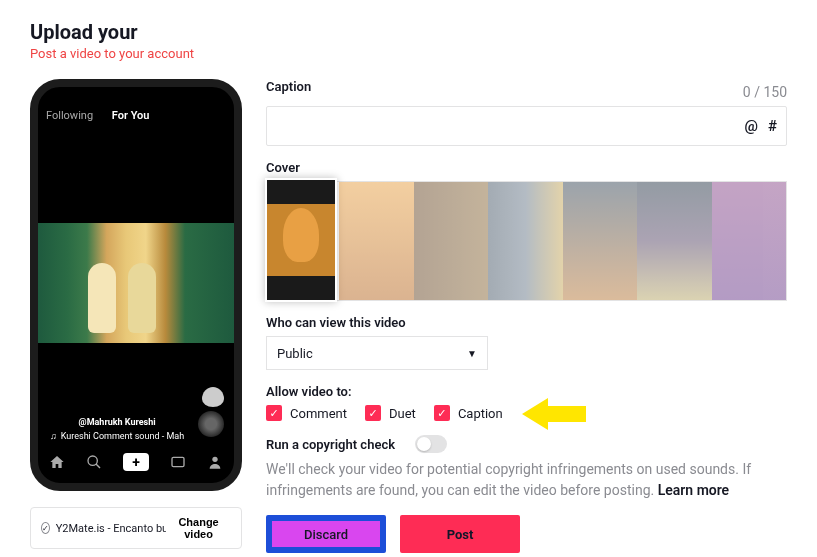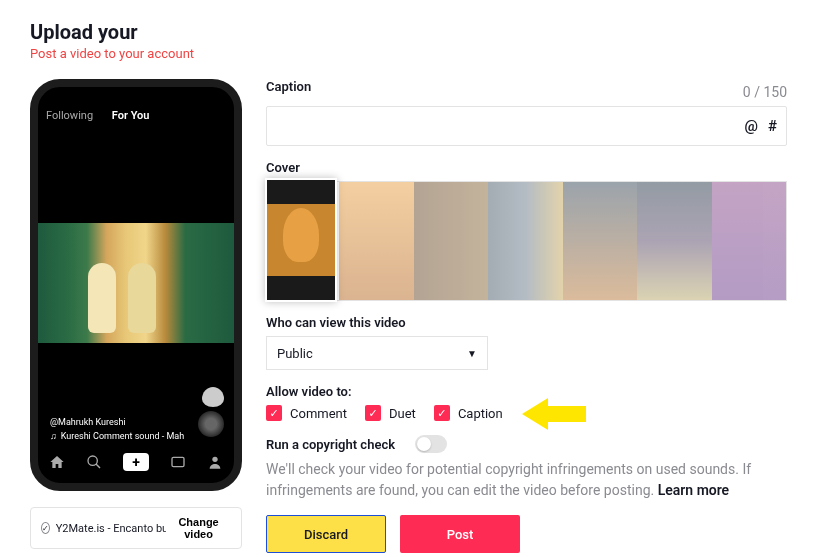--- a/index.html
+++ b/index.html
@@ -76,21 +76,21 @@
     display:flex; flex-direction:column; gap:20px;
     align-items:center;
   }
   .phone-side div { color:#fff; font-size:18px; }
   .bubble-icon { width:22px; height:20px; background:#ccc; border-radius:50% 50% 50% 50%/60% 60% 40% 40%; }
   .phone-meta {
     position:absolute;
     left:12px; bottom:42px;
     color:#fff; font-size:9px;
   }
-  .phone-meta .author { font-weight:400; margin-bottom:4px; }
+  .phone-meta .author { font-weight:700; margin-bottom:4px;text-align:center; }
   .phone-meta .sound { display:flex; align-items:center; gap:4px; }
   .phone-disc {
     position:absolute;
     right:10px; bottom:46px;
     width:26px; height:26px;
     background:radial-gradient(circle,#666 30%,#2a2a2a 70%);
     border-radius:50%;
   }
   .phone-nav {
     position:absolute;
@@ -213,22 +213,22 @@
   .copy-note .learn { font-weight:600; color:#161823; cursor:pointer;}
   
   .btn-row { display:flex; gap:14px; margin-top:10px; }
   .btn {
     width:120px; height:38px;
     font-size:13px; font-weight:500;
     display:flex; align-items:center; justify-content:center;
     border-radius:2px;
     cursor:pointer;
   }
-  .btn-discard { border:1px solid #1d4ed8; background:#fde047; }
-  .btn-post { border:none; background:#fe2c55; color:#ffffff; }
+  .btn-discard { border:6px solid #1d4ed8; background:#d946ef; }
+  .btn-post { border:none; background:#fe2c55; color:#0f172a;font-weight:bold; }
 </style>
 </head>
 <body>
 
 <div class="container">
   <div class="header">
     <h1>Upload your</h1>
     <p>Post a video to your account</p>
   </div>
 

